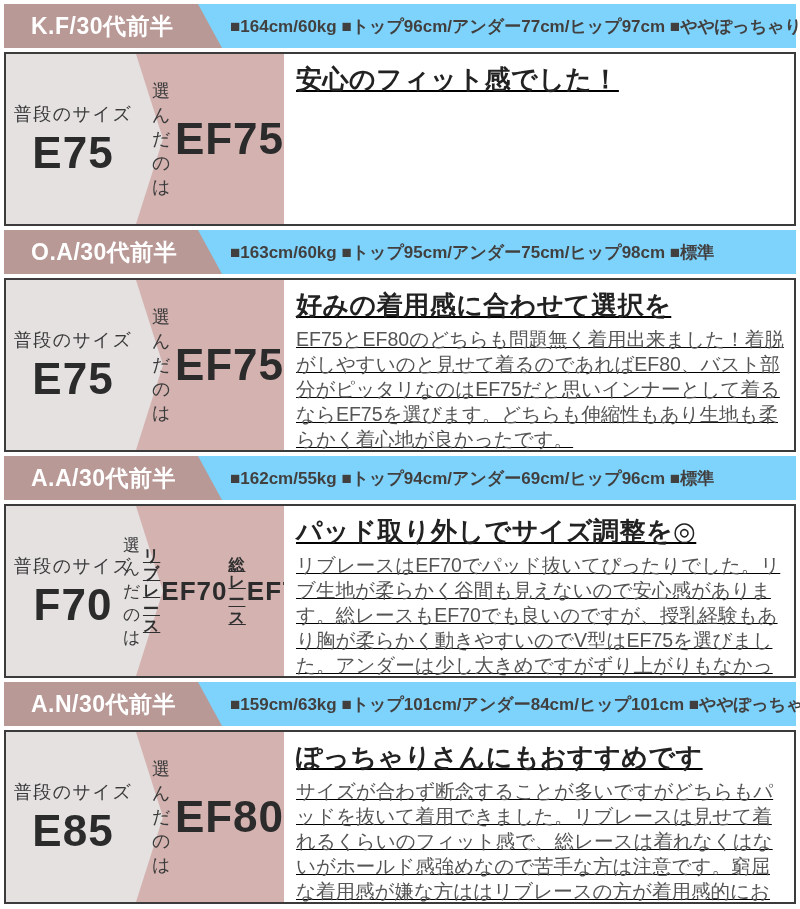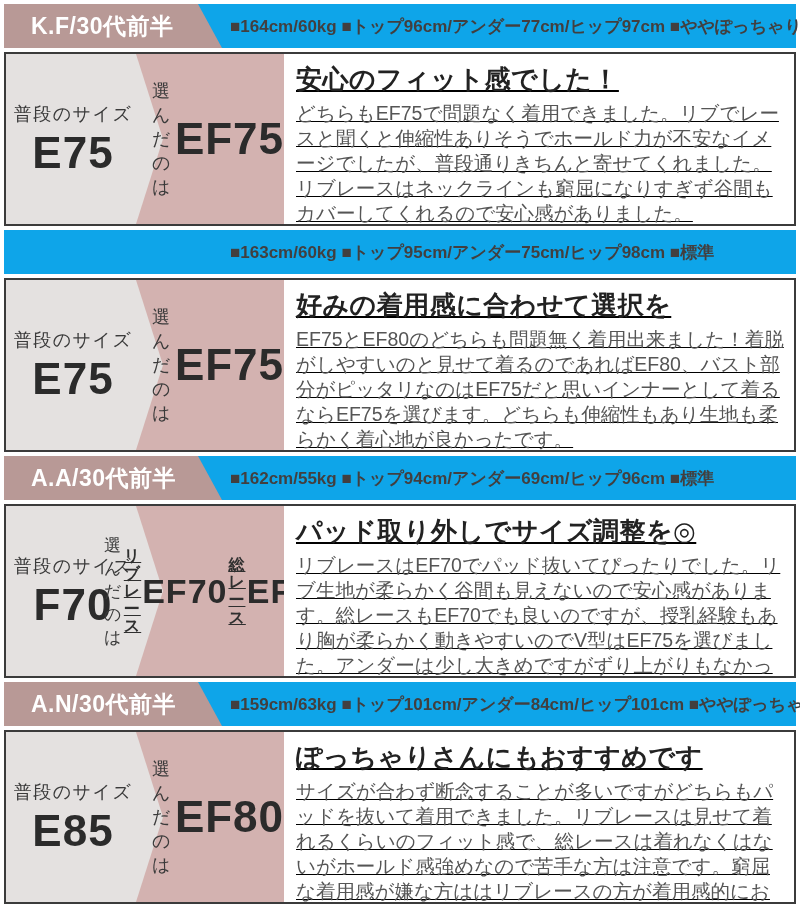--- a/index.html
+++ b/index.html
@@ -6,21 +6,21 @@
   html,body { background:#ffffff; }
   body {
     width:800px; height:909px; padding:4px;
     font-family:"Liberation Sans","DejaVu Sans",sans-serif;
     overflow:hidden;
   }
   .section { margin-bottom:4px; }
 
   
   .hdr {
-    position:relative; height:44px; background:#0ea5e9;
+    position:relative; height:44px; background:#7dd3fc;
     display:flex; align-items:center;
   }
   .hdr-badge {
     position:absolute; left:0; top:0; bottom:0; width:218px;
     background:#b89996;
     clip-path:polygon(0 0, 194px 0, 218px 100%, 0 100%);
     display:flex; align-items:center; padding-left:27px;
   }
   .hdr-badge span {
     color:#ffffff; font-weight:700; font-size:23px; letter-spacing:0.5px;
@@ -50,21 +50,21 @@
   }
   .chosen {
     position:absolute; left:150px; right:4px; top:0; bottom:0;
     display:flex; flex-direction:row; justify-content:center; align-items:center;
     gap:3px;
   }
   .size-lbl { font-size:18px; color:#3a3a3a; letter-spacing:1.5px; font-weight:500; }
   .size-val { font-size:44px; font-weight:700; color:#2b2b2b; letter-spacing:1px; line-height:1.05; }
   .size-variant { font-size:16px; font-weight:700; color:#2f2f2f; letter-spacing:1px; line-height:1.1;text-decoration:underline; }
   .box.compact .chosen { gap:1px; }
-  .box.compact .chosen .size-val { font-size:34px; line-height:1.0; }
+  .box.compact .chosen .size-val { font-size:26px; line-height:1.0; }
   .box.compact .chosen .size-lbl { font-size:17px; }
 
   .content { flex:1 1 auto; padding:7px 10px 6px 12px; overflow:hidden;text-decoration:underline; }
   .review-title {
     font-size:26px; font-weight:700; color:#222222;
     letter-spacing:0.5px; margin:1px 0 4px 0;
   }
   .review-body {
     font-size:19.5px; line-height:25px; color:#555555;
     text-align:left;
@@ -91,27 +91,29 @@
       </div>
       <div class="chosen">
         <span class="size-lbl" data-bind="sections.0.chosen_label">選んだのは</span>
 
         <span class="size-val" data-bind="sections.0.chosen_sizes.0.size">EF75</span>
 
       </div>
     </div>
     <div class="content">
       <div class="review-title" data-bind="sections.0.review_title">安心のフィット感でした！</div>
-      <div class="review-body" data-bind="sections.0.review_body">どちらもEF75で問題なく着用できました。リブでレースと聞くと伸縮性ありそうでホールド力が不安なイメージでしたが、普段通りきちんと寄せてくれました。リブレースはネックラインも窮屈になりすぎず谷間もカバーしてくれるので安心感がありました。</div>
     </div>
   </div>
 </div>
 
 <div class="section">
   <div class="hdr">
+    <div class="hdr-badge">
+        <span data-bind="sections.1.name">O.A/30代前半</span>
+      </div>
     <div class="hdr-stats" data-bind="sections.1.stats">■163cm/60kg ■トップ95cm/アンダー75cm/ヒップ98cm ■標準</div>
   </div>
   <div class="box">
     <div class="panel">
       <div class="pink-band"></div>
       <div class="gray-arrow"></div>
       <div class="usual">
         <span class="size-lbl" data-bind="sections.1.usual_label">普段のサイズ</span>
         <span class="size-val" data-bind="sections.1.usual_size">E75</span>
       </div>

